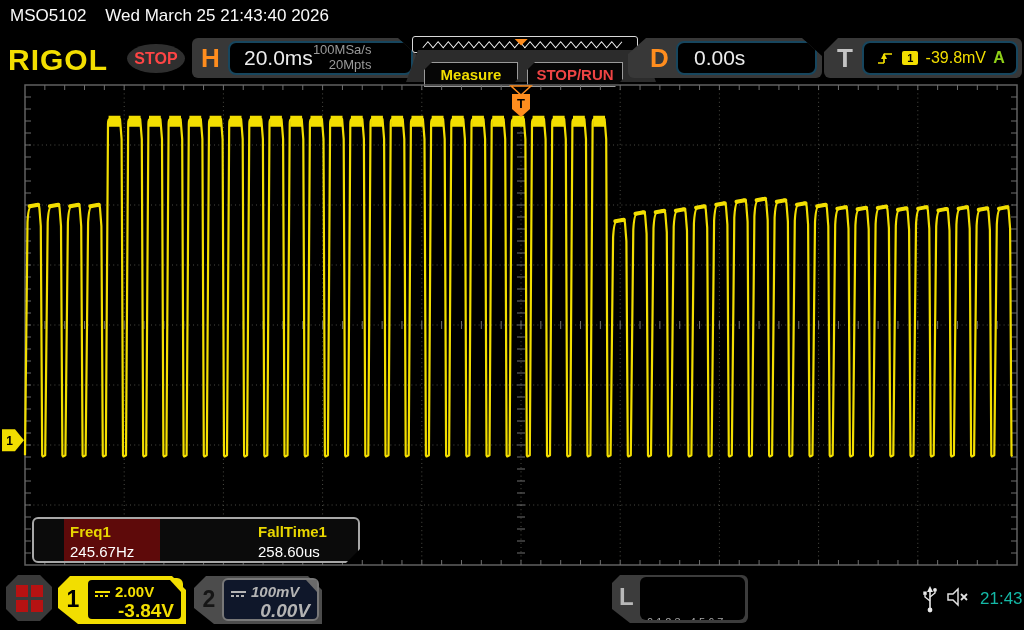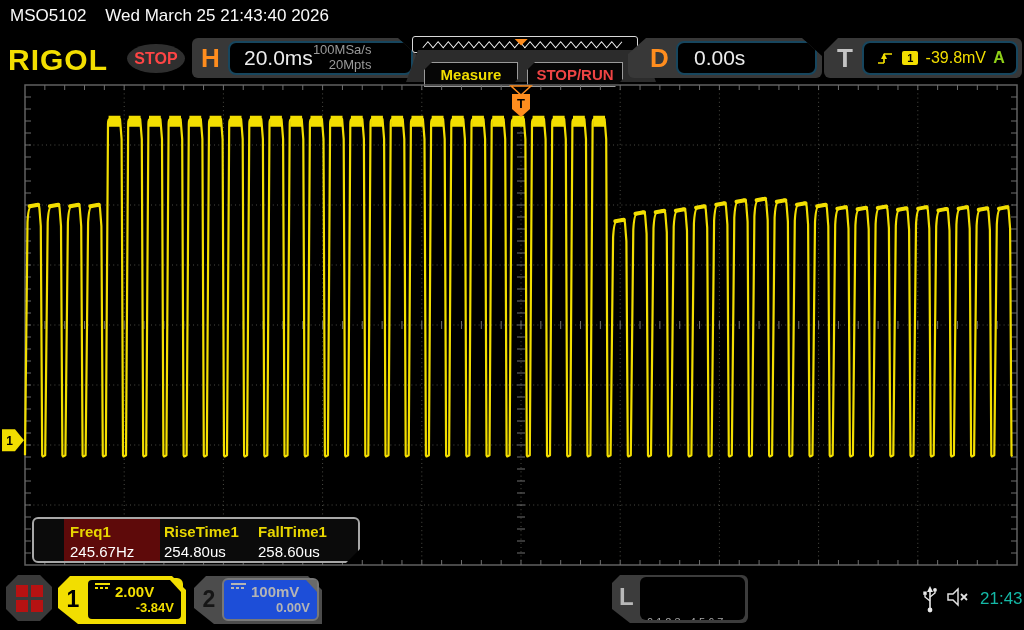--- a/index.html
+++ b/index.html
@@ -73,23 +73,23 @@
   .ch-block{position:absolute;top:8px;width:128px;height:48px;cursor:pointer;}
   .ch-outer{position:absolute;left:0;top:0;right:0;bottom:0;
             clip-path:polygon(0 12px,12px 0,calc(100% - 14px) 0,100% 14px,100% 100%,20px 100%,0 calc(100% - 16px));}
   .ch1 .ch-outer{background:#f2de00;}
   .ch2 .ch-outer{background:#4c4c4c;}
   .ch-tab{position:absolute;left:0;top:0;width:30px;height:100%;font-size:23px;font-weight:bold;text-align:center;line-height:46px;}
   .ch1 .ch-tab{color:#000;}
   .ch2 .ch-tab{color:#161616;}
   .ch-inner{position:absolute;left:28px;top:2px;right:3px;bottom:3px;border-radius:6px;border:2px solid;box-sizing:border-box;}
   .ch1 .ch-inner{background:#000;border-color:#f2de00;color:#f2de00;}
-  .ch2 .ch-inner{background:#1d4ed8;border-color:#787878;color:#b4b4b4;}
-  .ch-row1{display:flex;align-items:flex-start;gap:5px;padding:3px 0 0 7px;font-size:15px;font-weight:bold;}
-  .ch-row2{text-align:right;padding-right:7px;font-size:13px;font-weight:bold;}
+  .ch2 .ch-inner{background:#0f172a;border-color:#787878;color:#b4b4b4;font-style:italic;}
+  .ch-row1{display:flex;align-items:flex-end;gap:5px;padding:3px 0 0 7px;font-size:15px;font-weight:bold;}
+  .ch-row2{text-align:right;padding-right:7px;font-size:19px;font-weight:bold;}
   .cpl{width:15px;height:9px;}
   .cpl .b1{height:2px;background:currentColor;margin-bottom:2px;}
   .cpl .b2{height:2px;background:repeating-linear-gradient(90deg,currentColor 0 3px,transparent 3px 5px);}
   .ch-fold{position:absolute;top:0;right:0;width:0;height:0;border-left:11px solid transparent;}
   .ch1 .ch-fold{border-top:12px solid #f2de00;}
   .ch2 .ch-fold{border-top:12px solid #6a6a6a;}
   .l-block{position:absolute;left:612px;top:7px;width:136px;height:48px;background:#3c3c3c;border-radius:6px;cursor:pointer;
            clip-path:polygon(0 8px,8px 0,100% 0,100% 100%,18px 100%,0 calc(100% - 14px));}
   .l-label{position:absolute;left:7px;top:8px;font-size:24px;font-weight:bold;color:#b8b8b8;}
   .l-inner{position:absolute;left:28px;top:2px;right:3px;bottom:3px;background:#000;border-radius:6px;
@@ -445,24 +445,20 @@
       <path d="M2,347.2 h13 l9,11 l-9,11 H2 z" fill="#f2de00"></path>
       <text x="9.5" y="362.7" class="ctxt" text-anchor="middle">1</text>
     </svg>
 
   <div class="meas-panel">
     <div class="meas-hl"></div>
     <div class="meas-col" style="left:36px">
       <div class="meas-label">Freq1</div>
       <div class="meas-value">245.67Hz</div>
     </div>
-    <div class="meas-col" style="left:130px">
-      <div class="meas-label">RiseTime1</div>
-      <div class="meas-value">254.80us</div>
-    </div>
     <div class="meas-col" style="left:224px">
       <div class="meas-label">FallTime1</div>
       <div class="meas-value">258.60us</div>
     </div>
   </div>
 
   <div class="bottombar">
     <div class="menu-btn">
       <div class="menu-grid">
         <div></div>

